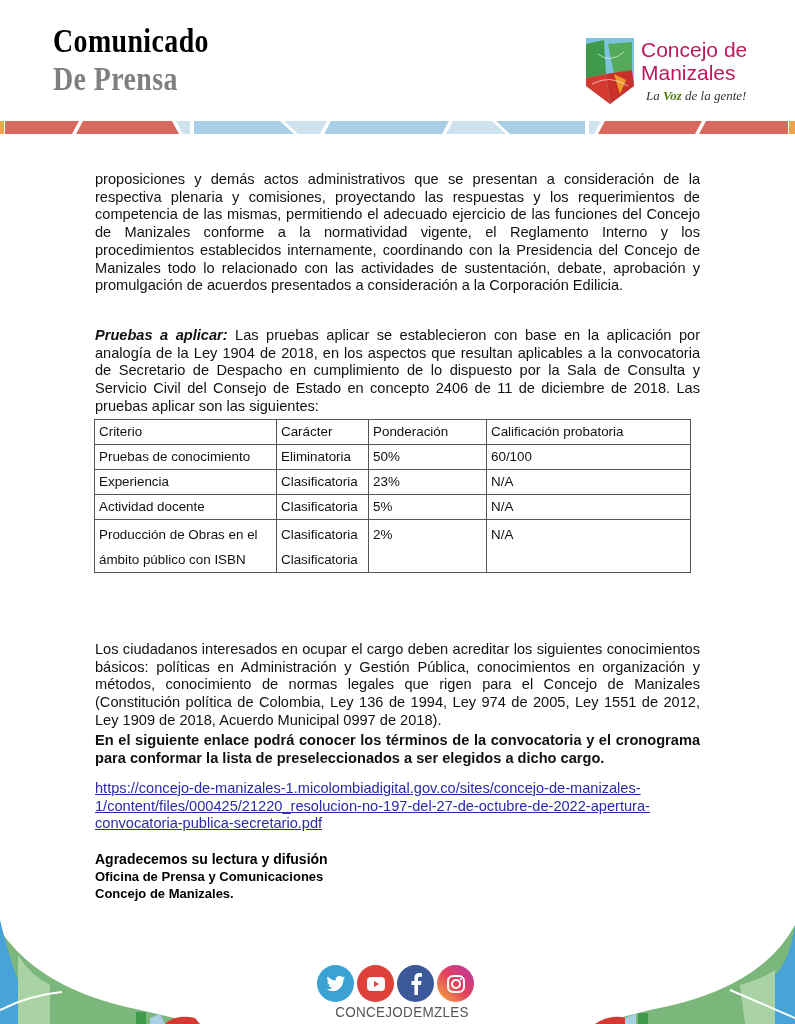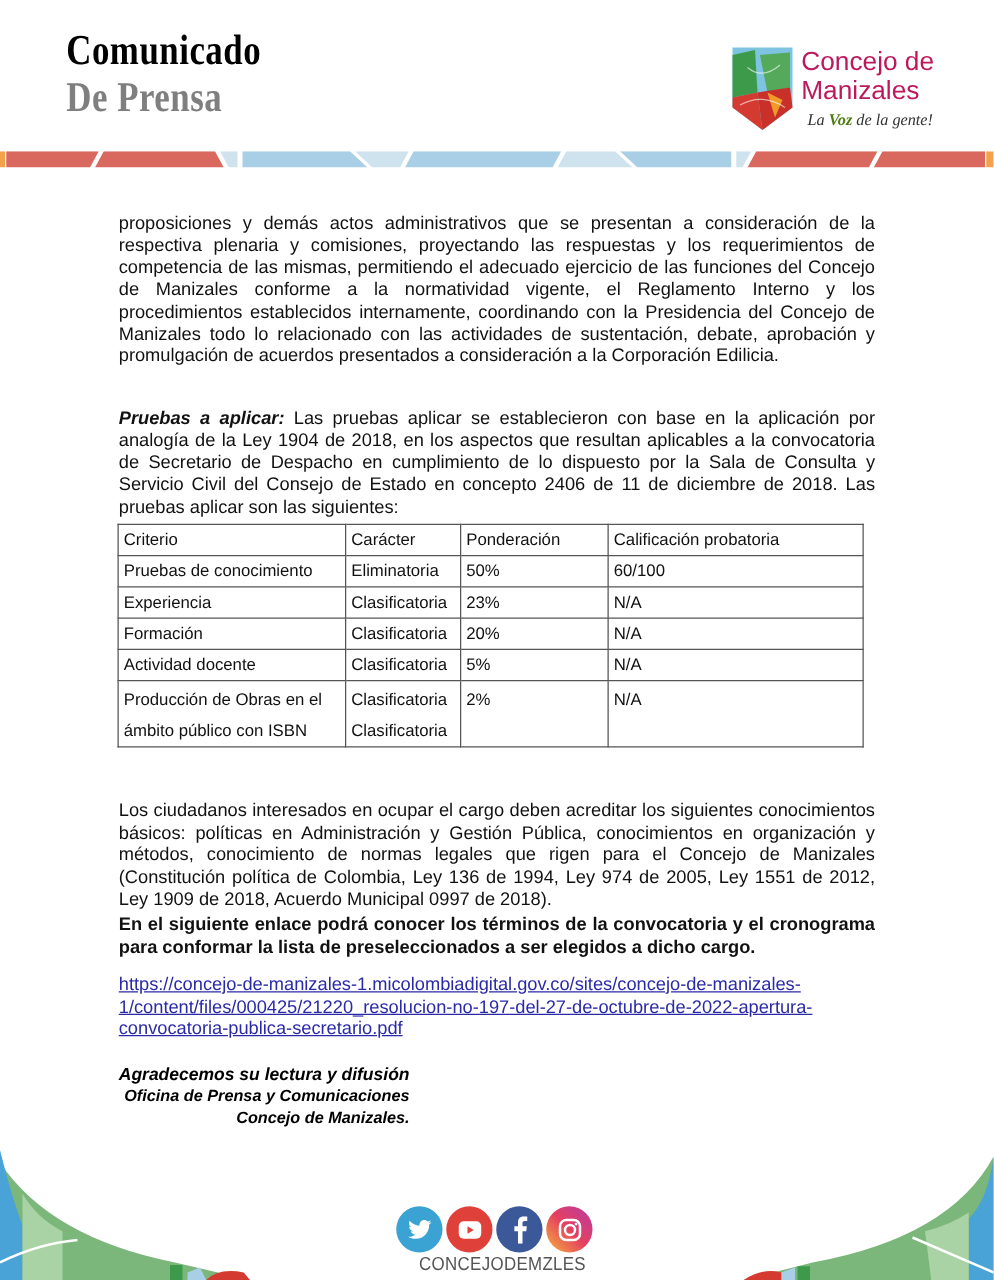--- a/index.html
+++ b/index.html
@@ -18,23 +18,23 @@
 
   .stripe { position: absolute; left: 0; top: 121px; width: 795px; height: 13px; }
 
   .body-text { position: absolute; left: 95px; width: 605px; font-size: 14.6px; line-height: 17.7px; text-align: justify; color: #111; margin-top: 24px; }
   .p1 { top: 147px; }
   .p2 { top: 303px; }
   .p2 .bi { font-weight: 700; font-style: italic; }
   .p3 { top: 617px; }
   .p4 { top: 708px; font-weight: bold; }
   .link { position: absolute; left: 95px; top: 780px; width: 610px; font-size: 14.6px; line-height: 17.7px; color: #1a0dab; text-decoration: underline; color: #2a2aa8; }
-  .closing { position: absolute; left: 95px; top: 851px; font-weight: 700; color: #000; font-style: italic; }
+  .closing { position: absolute; left: 95px; top: 851px; font-weight: 700; color: #000; }
   .closing .c1 { font-size: 14px; line-height: 17px; }
-  .closing .c2, .closing .c3 { font-size: 13px; line-height: 17px; text-align: right; }
+  .closing .c2, .closing .c3 { font-size: 13px; line-height: 17px; }
 
   table.criteria { position: absolute; left: 94px; top: 419px; border-collapse: collapse; font-size: 13.4px; color: #111; }
   table.criteria td { border: 1px solid #555; padding: 2px 3px 0 4px; vertical-align: top; height: 25px; line-height: 20px; }
   table.criteria td.c1 { width: 182px; margin-top: 35px; }
   table.criteria td.c2 { width: 92px; }
   table.criteria td.c3 { width: 118px; }
   table.criteria td.c4 { width: 204px; }
   table.criteria tr.tall td { height: 53px; line-height: 25px; }
 
   .footer-art { position: absolute; left: 0; top: 900px; width: 795px; height: 124px; }
@@ -103,26 +103,20 @@
     <td>50%</td>
     <td>60/100</td>
   </tr>
   <tr>
     <td>Experiencia</td>
     <td>Clasificatoria</td>
     <td>23%</td>
     <td>N/A</td>
   </tr>
   <tr>
-    <td>Formación</td>
-    <td>Clasificatoria</td>
-    <td>20%</td>
-    <td>N/A</td>
-  </tr>
-  <tr>
     <td>Actividad docente</td>
     <td>Clasificatoria</td>
     <td>5%</td>
     <td>N/A</td>
   </tr>
   <tr class="tall">
     <td>Producción de Obras en el ámbito público con ISBN</td>
     <td>Clasificatoria Clasificatoria</td>
     <td>2%</td>
     <td>N/A</td>

